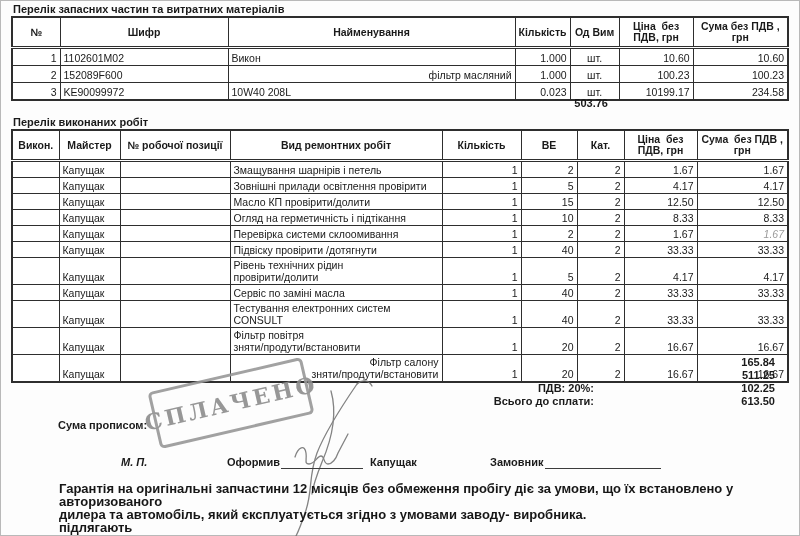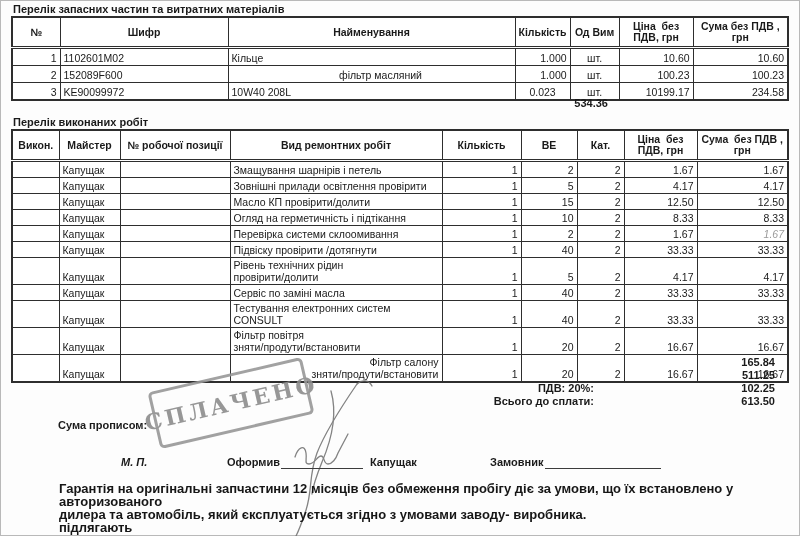--- a/index.html
+++ b/index.html
@@ -79,48 +79,48 @@
           <th>Ціна  без
 ПДВ, грн</th>
           <th>Сума без ПДВ ,
 грн</th>
         </tr>
       </thead>
       <tbody>
         <tr>
           <td style="text-align: right;">1</td>
           <td style="text-align: left;">1102601M02</td>
-          <td style="text-align: left;">Кільце</td>
+          <td style="text-align: left;">Викон</td>
           <td style="text-align: right;">1.000</td>
           <td style="text-align: center;">шт.</td>
           <td style="text-align: right;">10.60</td>
           <td style="text-align: right;">10.60</td>
         </tr>
         <tr>
           <td style="text-align: right;">2</td>
           <td style="text-align: left;">152089F600</td>
-          <td style="text-align: center; padding-left: 21px;">фільтр масляний</td>
+          <td style="text-align: right; padding-left: 21px;">фільтр масляний</td>
           <td style="text-align: right;">1.000</td>
           <td style="text-align: center;">шт.</td>
           <td style="text-align: right;">100.23</td>
           <td style="text-align: right;">100.23</td>
         </tr>
         <tr>
           <td style="text-align: right;">3</td>
           <td style="text-align: left;">KE90099972</td>
           <td style="text-align: left;">10W40 208L</td>
-          <td style="text-align: center;">0.023</td>
+          <td style="text-align: right;">0.023</td>
           <td style="text-align: center;">шт.</td>
           <td style="text-align: right;">10199.17</td>
           <td style="text-align: right;">234.58</td>
         </tr>
       </tbody>
     </table>
 
-  <div class="abs bold r parts-total-value">534.36</div>
+  <div class="abs bold r parts-total-value">503.76</div>
 
   <div class="title t2">Перелік виконаних робіт</div>
 
   <table class="tbl" id="works-table" style="left:11px;top:129px;">
       <colgroup>
         <col style="width: 47px;">
         <col style="width: 61px;">
         <col style="width: 110px;">
         <col style="width: 212px;">
         <col style="width: 79px;">

